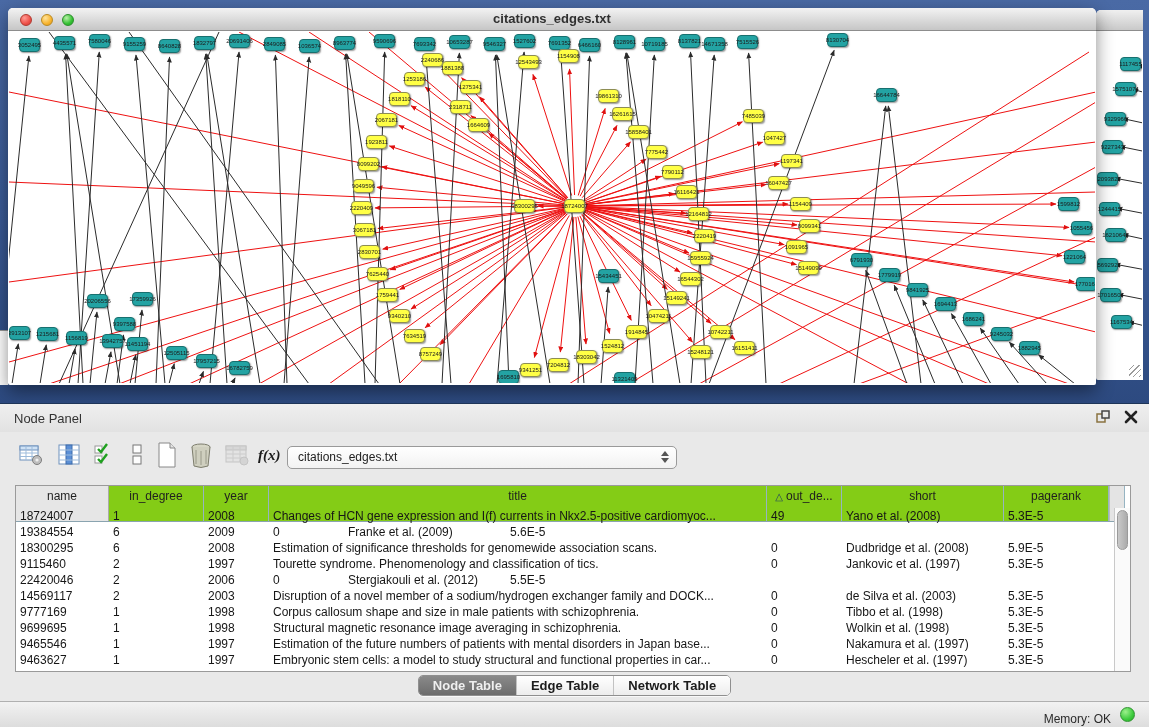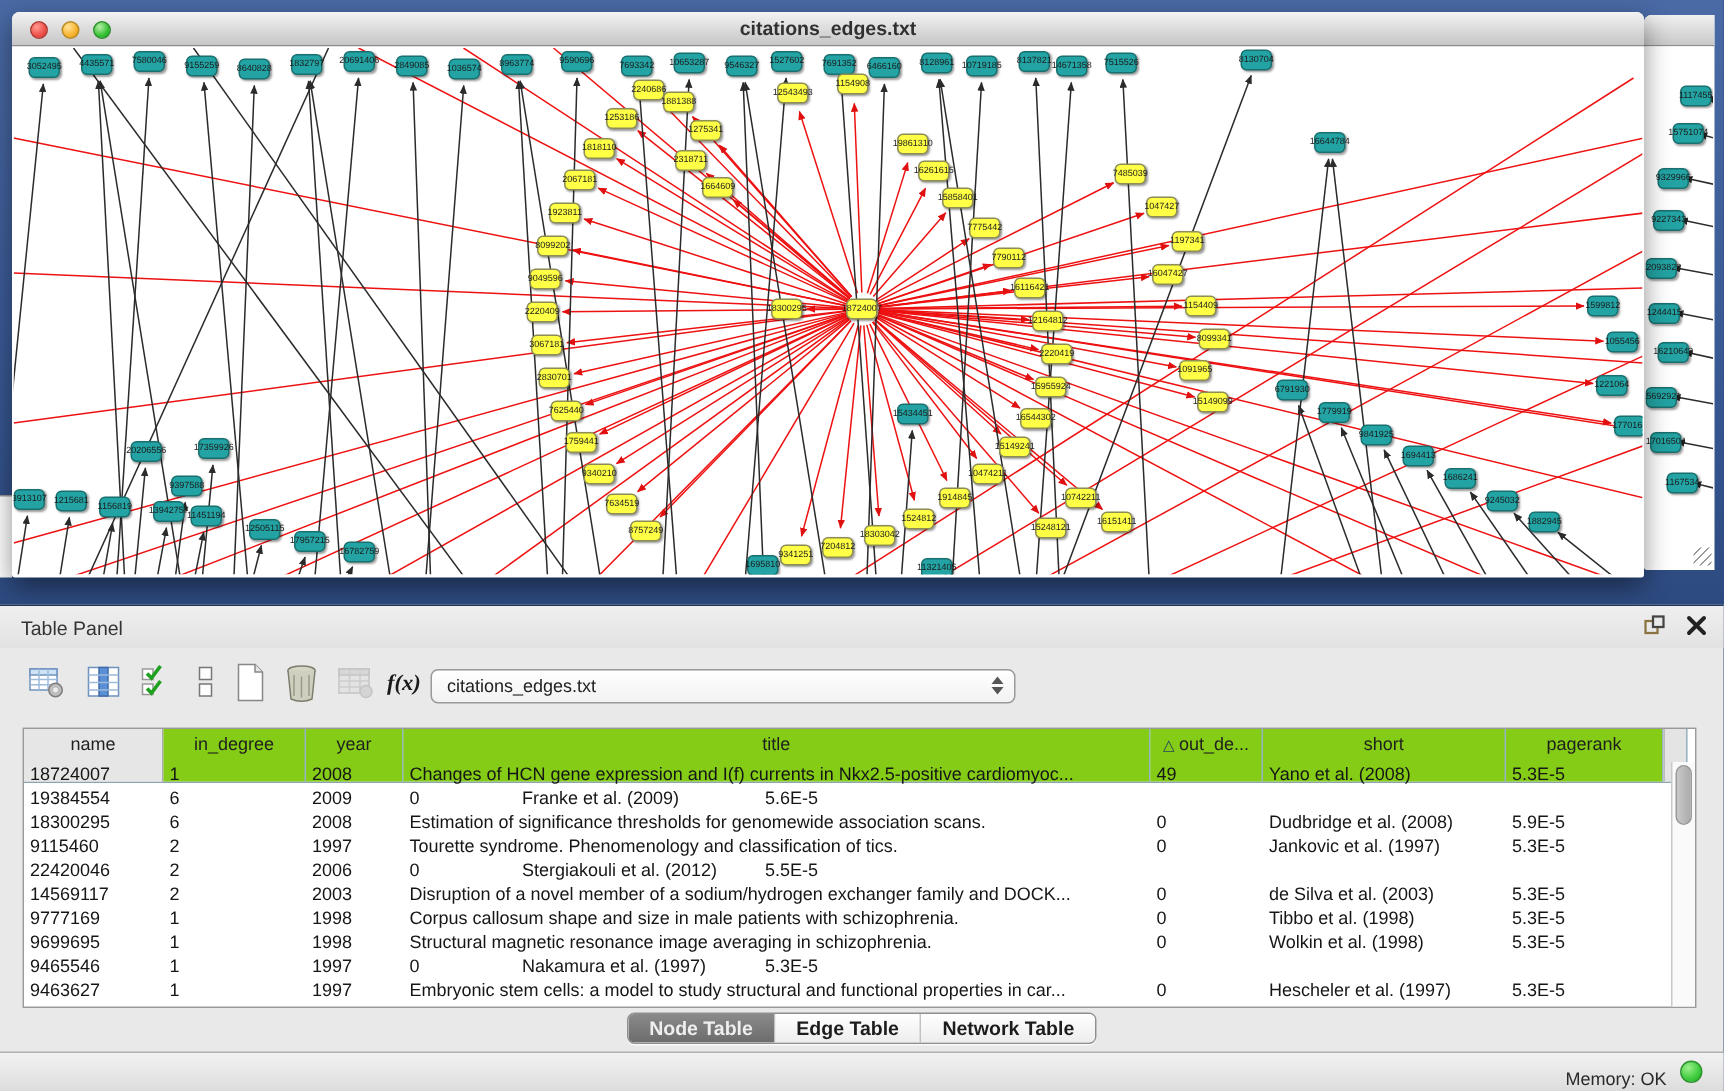--- a/index.html
+++ b/index.html
@@ -592,21 +592,21 @@
         </div>
         <div class="gnode t" style="left: 1067px; top: 245px;">
           <span class="lbl">1770165</span>
         </div>
       </div>
   </div>
 </div>
 
 <div id="table-panel">
   <div id="panel-header">
-    <div id="panel-title">Table Panel</div>
+    <div id="panel-title">Node Panel</div>
     <div id="panel-header-icons">
       <span class="hdr-ico" id="float-icon">
         <svg class="icon" width="16" height="16">
             <rect x="2" y="5" width="8" height="8" fill="none" stroke="#8a7340" stroke-width="1.5"></rect>
             <rect x="7" y="2" width="7" height="7" fill="#e9e9e9" stroke="#444" stroke-width="1.5"></rect>
           </svg>
       </span>
       <span class="hdr-ico" id="close-icon">
         <svg class="icon" width="16" height="16">
             <path d="M3 3 L13 13 M13 3 L3 13" stroke="#222" stroke-width="2.6" stroke-linecap="round"></path>
@@ -761,20 +761,21 @@
           <div class="td c2">1998</div>
           <div class="td c3">Structural magnetic resonance image averaging in schizophrenia.</div>
           <div class="td c4">0</div>
           <div class="td c5">Wolkin et al. (1998)</div>
           <div class="td c6">5.3E-5</div>
         </div>
         <div class="tr">
           <div class="td c0">9465546</div>
           <div class="td c1">1</div>
           <div class="td c2">1997</div>
+          <div class="td c3">Estimation of the future numbers of patients with mental disorders in Japan base...</div>
           <div class="td c4">0</div>
           <div class="td c5">Nakamura et al. (1997)</div>
           <div class="td c6">5.3E-5</div>
         </div>
         <div class="tr">
           <div class="td c0">9463627</div>
           <div class="td c1">1</div>
           <div class="td c2">1997</div>
           <div class="td c3">Embryonic stem cells: a model to study structural and functional properties in car...</div>
           <div class="td c4">0</div>

